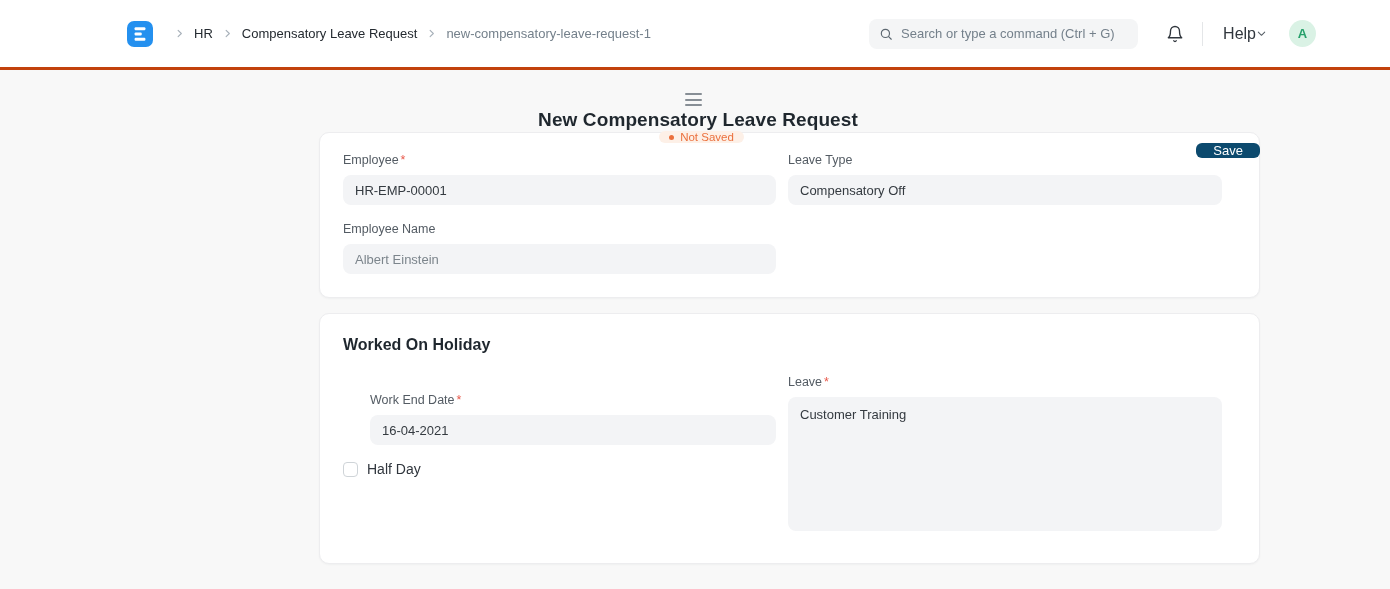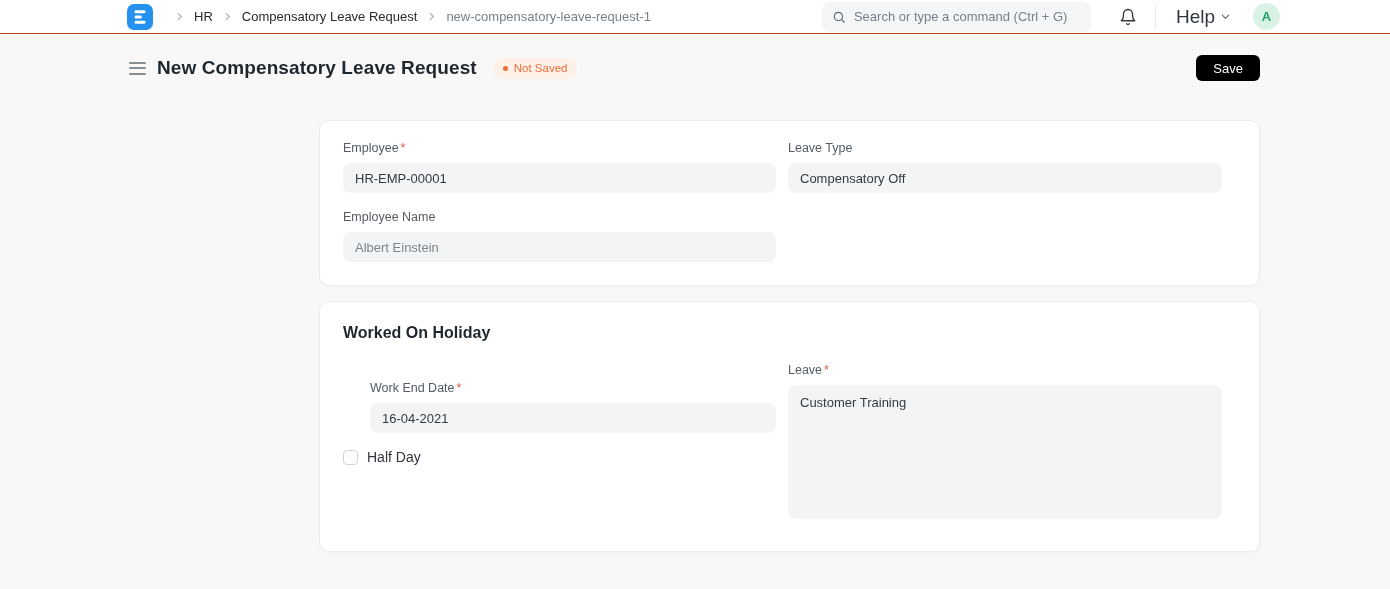--- a/index.html
+++ b/index.html
@@ -6,23 +6,23 @@
   html,body { width:1390px; height:589px; }
   body {
     font-family:"Liberation Sans","DejaVu Sans",sans-serif;
     background:#f8f8f8;
     color:#343a40;
     overflow:hidden;
   }
 
   
   .navbar {
-    height:34px; background:#ffffff; border-bottom:1px solid #c2410c;
+    height:70px; background:#ffffff; border-bottom:3px solid #c2410c;
     display:flex; align-items:center;
-    padding:0 110px 0 127px;
+    padding:0 74px 0 127px;
   }
   .logo {
     width:26px; height:26px; border-radius:7px; display:block; cursor:pointer;
   }
   .crumbs { display:flex; align-items:center; margin-left:12px; }
   .crumb-sep { display:flex; align-items:center; margin:0 9px; color:#a7b0b9; }
   .crumb { font-size:13px; color:#242a30; text-decoration:none; cursor:pointer; white-space:nowrap; }
   .crumb.muted { color:#74808b; cursor:default; }
 
   .searchbar {
@@ -33,43 +33,43 @@
   .searchbar svg { flex:0 0 auto; color:#5c6770; }
   .searchbar input {
     border:none; outline:none; background:transparent; width:100%;
     font-size:13px; color:#343a40; margin-left:8px;
     font-family:"Liberation Sans","DejaVu Sans",sans-serif;
   }
   .searchbar input::placeholder { color:#74808b; }
 
   .nav-bell { margin-left:28px; color:#30363d; cursor:pointer; display:flex; align-items:center; }
   .nav-divider { width:1px; height:24px; background:#e4e6e8; margin:0 14px 0 18px; }
-  .help { display:flex; align-items:center; gap:5px; font-size:19px; color:#30363d; cursor:pointer; padding:4px 6px; }
+  .help { display:flex; align-items:center; font-size:16px; color:#30363d; cursor:pointer; padding:4px 6px; }
   .help svg { color:#545c64; }
   .avatar {
     width:27px; height:27px; border-radius:50%; margin-left:16px;
     display:flex; align-items:center; justify-content:center;
     font-size:13px; font-weight:700; cursor:pointer;
   }
 
   
   .content { padding:20px 130px 0 127px; }
-  .page-head { display:flex; align-items:center; height:28px; margin-bottom:38px; }
+  .page-head { display:flex; align-items:center; height:28px; margin-bottom:14px;flex-direction:column; }
   .menu-btn { display:flex; flex-direction:column; gap:3.5px; cursor:pointer; padding:3px 2px; }
   .menu-btn span { display:block; width:17px; height:2px; border-radius:1px; background:#878e95; }
   .page-title { font-size:19px; font-weight:700; color:#1f272e; margin-left:9px; letter-spacing:.1px; }
   .status-badge {
     margin-left:16px; height:21px; padding:0 10px; border-radius:10px;
     display:flex; align-items:center; gap:6px;
     background:#fdf0e7; color:#eb703d; font-size:11.5px; font-weight:500;
   }
   .status-badge .dot { width:5px; height:5px; border-radius:50%; background:#eb703d; }
   .save-btn {
     margin-left:auto; border:none; cursor:pointer;
-    background:#000000; color:#ffffff; font-size:13px;
+    background:#0c4a6e; color:#ffffff; font-size:13px;
     height:26px; padding:0 17px; border-radius:6px;
     font-family:"Liberation Sans","DejaVu Sans",sans-serif;
   }
 
   
   .form-col { margin-left:192px; width:941px; }
   .card {
     background:#ffffff; border:1px solid #ededef; border-radius:10px;
     box-shadow:0 1px 2px rgba(25,39,52,.04);
   }

